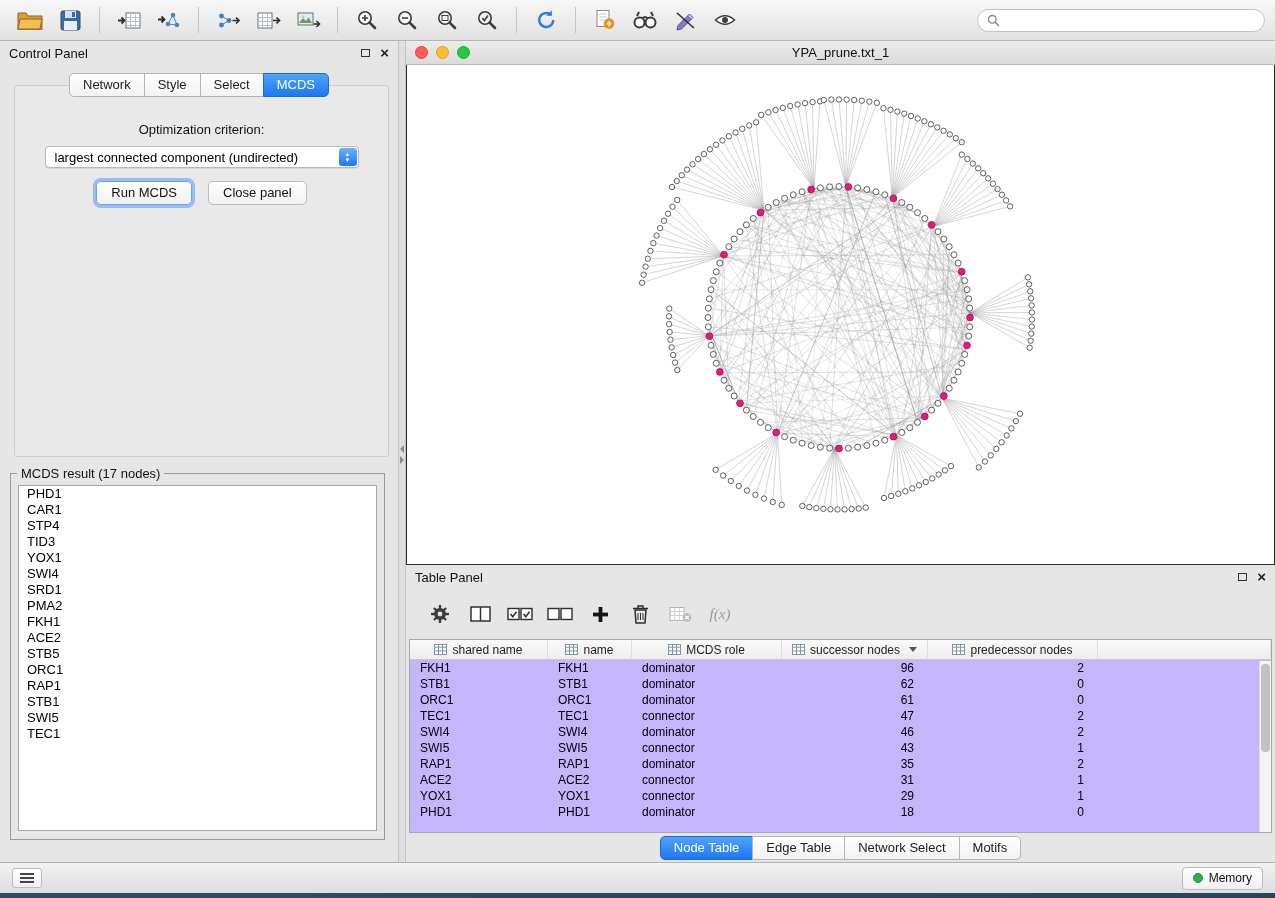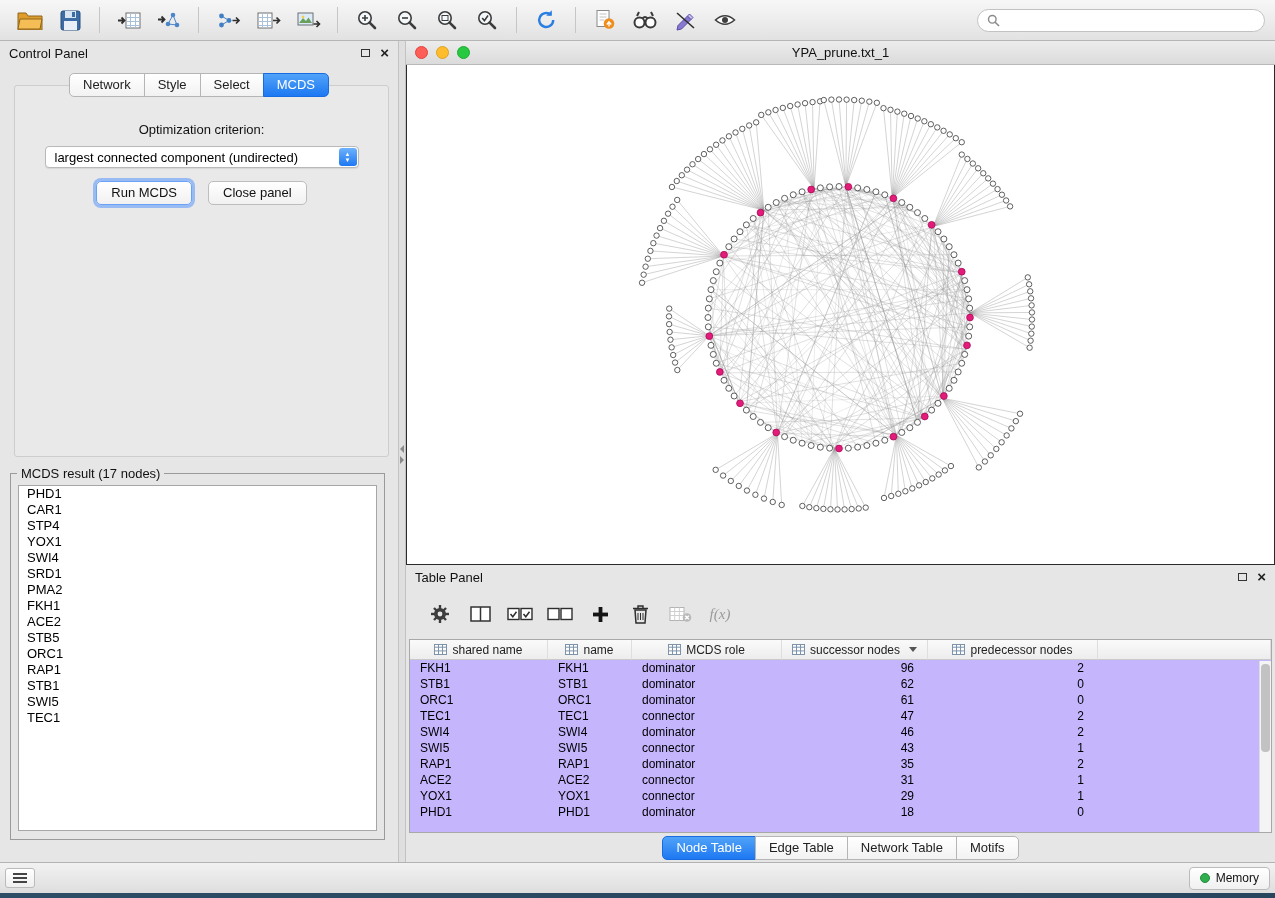--- a/index.html
+++ b/index.html
@@ -72,21 +72,21 @@
   th { height:20px; background:linear-gradient(#fafafa,#ededed); border-bottom:1px solid #c9c9c9; border-right:1px solid #dedede; font-weight:normal; font-size:12px; color:#222; overflow:hidden; }
   .th-in { display:flex; align-items:center; justify-content:center; gap:5px; }
   .th-sort { width:0; height:0; border-left:4px solid transparent; border-right:4px solid transparent; border-top:5px solid #555; margin-left:4px; }
   td { height:16px; font-size:12px; color:#000; padding:0 10px; white-space:nowrap; overflow:hidden; }
   td.num { text-align:right; padding-right:14px; }
   .vscroll { position:absolute; top:21px; right:0; bottom:0; width:12px; background:#f4f4f4; border-left:1px solid #ddd; }
   .vthumb { position:absolute; top:3px; left:1px; width:9px; height:88px; border-radius:4px; background:#c2c2c2; }
   .tp-tabs { height:29px; display:flex; align-items:center; justify-content:center; }
 
   
-  .statusbar { position:absolute; left:0; right:0; bottom:0; height:31px; background:linear-gradient(#f2f2f2,#dedede); border-top:1px solid #b2b2b2; display:flex; align-items:center; padding:0 5px; }
+  .statusbar { position:absolute; left:0; right:0; bottom:0; height:31px; background:linear-gradient(#f2f2f2,#dedede); border-top:1px solid #b2b2b2; display:flex; align-items:center; padding:0 12px; }
   .menu-btn { width:30px; height:20px; background:linear-gradient(#fff,#efefef); border:1px solid #bbb; border-radius:3px; display:flex; flex-direction:column; align-items:center; justify-content:center; gap:2px; cursor:default; }
   .menu-btn i { display:block; width:14px; height:2px; background:#444; }
   .memory-btn { margin-left:auto; display:flex; align-items:center; gap:6px; background:linear-gradient(#fff,#f0f0f0); border:1px solid #bbb; border-radius:4px; padding:3px 10px 4px; font-size:12px; color:#111; cursor:default; }
   .mem-dot { width:10px; height:10px; border-radius:50%; background:#2fae4e; border:1px solid #238c3c; }
 </style>
 </head>
 <body>
 
 <div class="app">
 
@@ -285,20 +285,21 @@
           <button class="mac-btn focus">Run MCDS</button>
           <button class="mac-btn">Close panel</button>
         </div>
       </div>
       <fieldset class="result-box">
         <legend>MCDS result (17 nodes)</legend>
         <div class="listbox" id="mcds-list">
             <div class="mcds-item">PHD1</div>
             <div class="mcds-item">CAR1</div>
             <div class="mcds-item">STP4</div>
+            <div class="mcds-item">TID3</div>
             <div class="mcds-item">YOX1</div>
             <div class="mcds-item">SWI4</div>
             <div class="mcds-item">SRD1</div>
             <div class="mcds-item">PMA2</div>
             <div class="mcds-item">FKH1</div>
             <div class="mcds-item">ACE2</div>
             <div class="mcds-item">STB5</div>
             <div class="mcds-item">ORC1</div>
             <div class="mcds-item">RAP1</div>
             <div class="mcds-item">STB1</div>
@@ -1185,21 +1186,21 @@
               </tbody>
           </table>
           <div class="vscroll">
               <div class="vthumb"></div>
             </div>
         </div>
         <div class="tp-tabs">
           <div class="seg">
             <button class="active">Node Table</button>
             <button>Edge Table</button>
-            <button>Network Table</button>
+            <button>Network Select</button>
             <button>Motifs</button>
           </div>
         </div>
       </div>
 
     </div>
   </div>
 
   <div class="statusbar">
     <button class="menu-btn">

